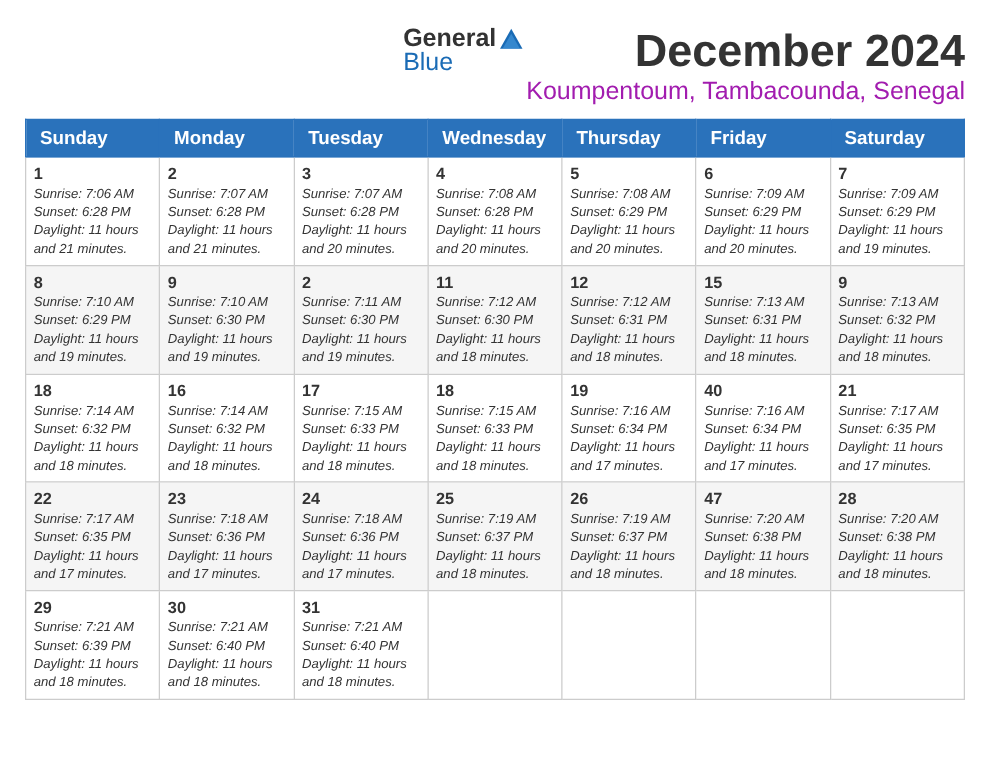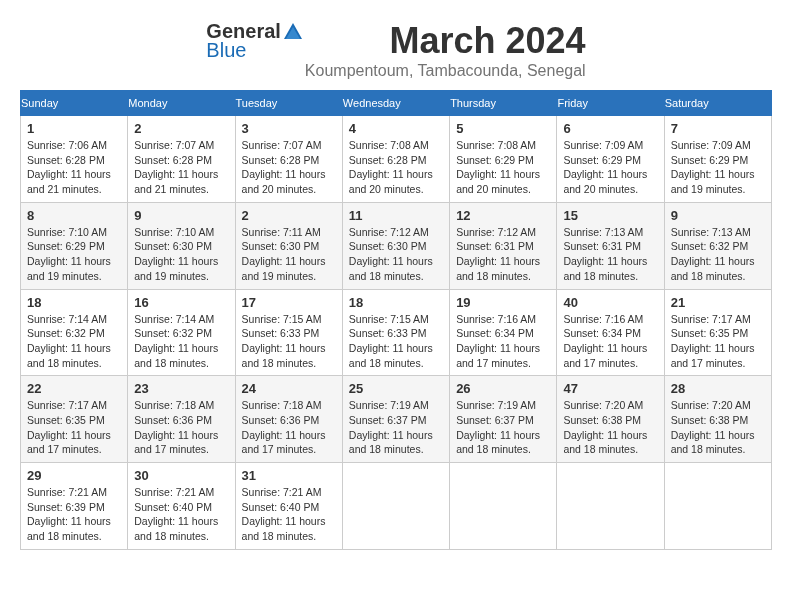--- a/index.html
+++ b/index.html
@@ -5,53 +5,53 @@
     * { box-sizing: border-box; margin: 0; padding: 0; }
     body {
       font-family: Arial, sans-serif;
       background: #fff;
       width: 792px;
       min-height: 612px;
       padding: 20px;
     }
     .header {
       display: flex;
-      justify-content: center;
+      justify-content: flex-end;
       align-items: flex-start;
       margin-bottom: 10px;
     }
     .logo {
       display: flex;
       flex-direction: column;
       align-items: flex-start;
     }
     .title-block {
       text-align: right;
     }
     .month-title {
       font-size: 36px;
       font-weight: bold;
       color: #333;
     }
     .location-title {
-      font-size: 16px;
-      color: #737373;
+      font-size: 20px;
+      color: #a21caf;
     }
     .calendar {
       width: 100%;
       border-collapse: collapse;
       font-size: 11px;
     }
     .calendar th {
       background-color: #2a72bb;
       color: white;
       text-align: left;
-      padding: 6px 0;
-      font-size: 11px;
-      font-weight: normal;
+      padding: 6px 11px;
+      font-size: 15px;
+      font-weight: bold;
       border: 1px solid #2a72bb;
     }
     .calendar td {
       border: 1px solid #ccc;
       vertical-align: top;
       padding: 5px 6px;
       width: calc(100%/7);
       min-height: 75px;
       background: #fff;
     }
@@ -62,41 +62,42 @@
       font-size: 13px;
       font-weight: bold;
       color: #333;
       display: block;
       margin-bottom: 2px;
     }
     .day-info {
       font-size: 10.5px;
       color: #333;
       line-height: 1.4;
+      font-style: italic;
     }
     .empty-cell {
       background: #fff !important;
     }
   </style>
 </head>
 <body>
 
 <div class="header">
   <div class="logo">
     <div style="display:flex; align-items:center;">
       <span style="font-size:20px; font-weight:bold; color:#333;">General</span>
       <svg width="22" height="22" viewBox="0 0 22 22" style="margin: 0 1px;">
         <polygon points="11,2 20,18 2,18" fill="#1a6bb5"></polygon>
         <polygon points="11,6 18,18 4,18" fill="#4a9be0" opacity="0.6"></polygon>
       </svg>
     </div>
     <span style="font-size:20px; font-weight:normal; color:#1a6bb5; margin-top:-4px;">Blue</span>
   </div>
   <div class="title-block">
-    <div class="month-title">March 2024</div>
+    <div class="month-title">December 2024</div>
     <div class="location-title">Koumpentoum, Tambacounda, Senegal</div>
   </div>
 </div>
 
 <table class="calendar">
   <thead>
     <tr id="header-row">
         <th>Sunday</th>
         <th>Monday</th>
         <th>Tuesday</th>

